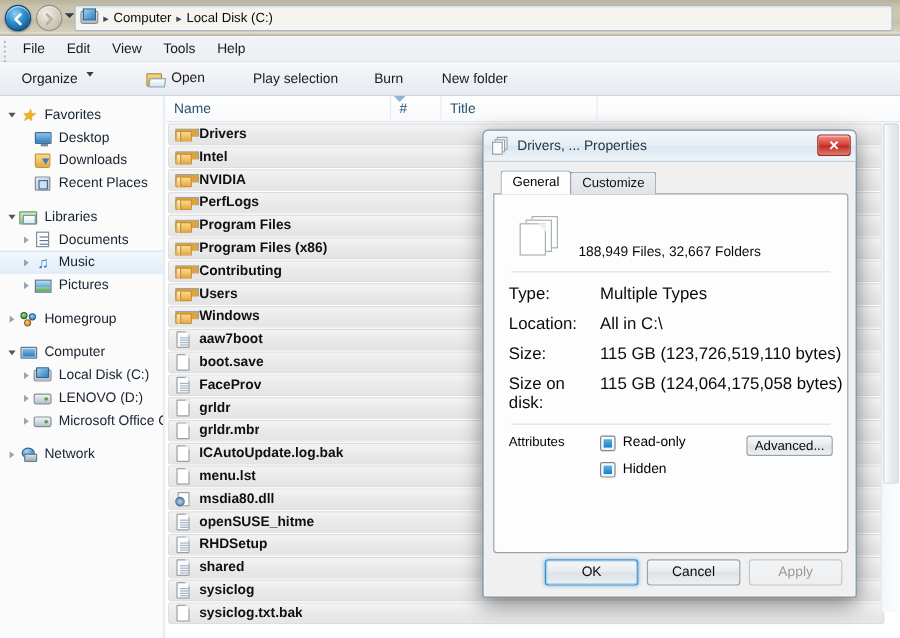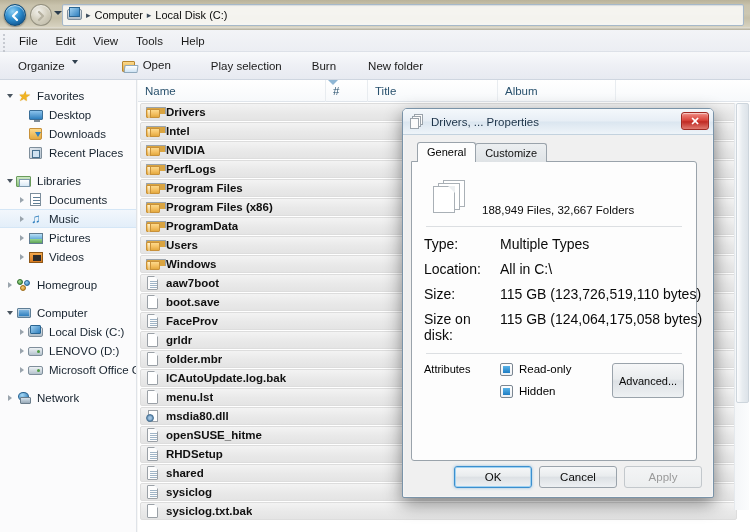--- a/index.html
+++ b/index.html
@@ -485,21 +485,21 @@
     width: 28px; height: 18px;
     background: linear-gradient(to bottom, #f08d85 0%, #d9453c 45%, #bf2b24 55%, #e07a70 100%);
     border: 1px solid #9e2a23;
     border-radius: 3px;
     display: flex; align-items: center; justify-content: center;
     color: #fff; font-size: 11px; font-weight: bold;
     cursor: pointer;
     box-shadow: inset 0 1px 1px rgba(255,255,255,0.55);
   }
 
-  .dlg-body { padding: 7px 16px 0 8px; position: relative; height: 363px; }
+  .dlg-body { padding: 7px 6px 0 8px; position: relative; height: 363px; }
 
   .tabstrip { display: flex; align-items: flex-end; height: 20px; padding-left: 6px; position: relative; z-index: 2; }
   .tab {
     font-size: 11px; color: #101010;
     padding: 3px 9px 3px 9px;
     border: 1px solid #9aa3ab;
     border-bottom: none;
     border-radius: 3px 3px 0 0;
     background: linear-gradient(to bottom, #eceff1 0%, #dfe3e6 100%);
     cursor: default;
@@ -556,21 +556,21 @@
     border-radius: 2px; margin-right: 6px;
     position: relative; cursor: pointer;
   }
   .cb.indeterminate::after {
     content: ""; position: absolute; left: 2px; top: 2px;
     width: 7px; height: 7px;
     background: linear-gradient(to bottom, #59b3e8 0%, #1f7ec4 100%);
   }
   .btn-advanced {
     position: absolute; right: 12px;
-    width: 72px; height: 35px;
+    width: 72px; height: 17px;
     font-size: 11px; color: #0a0a0a;
     background: linear-gradient(to bottom, #f6f7f8 0%, #e9ecee 45%, #dde1e5 52%, #eef1f3 100%);
     border: 1px solid #9aa3ab; border-radius: 3px;
     cursor: pointer;
   }
 
   .dlg-footer {
     position: absolute; left: 0; right: 0; bottom: 0;
     height: 42px;
     display: flex; align-items: center; justify-content: flex-end;
@@ -717,29 +717,20 @@
     </div>
     <div class="nav-row indent-1">
       <span class="nav-expander">
           <span class="tri"></span>
         </span>
       <span class="nav-icon">
           <i class="ni-pic"></i>
         </span>
       <span class="nav-label">Pictures</span>
     </div>
-    <div class="nav-row indent-1">
-      <span class="nav-expander">
-          <span class="tri"></span>
-        </span>
-      <span class="nav-icon">
-          <i class="ni-vid"></i>
-        </span>
-      <span class="nav-label">Videos</span>
-    </div>
 
     <div class="nav-spacer"></div>
 
     <div class="nav-row indent-0">
       <span class="nav-expander">
           <span class="tri"></span>
         </span>
       <span class="nav-icon">
           <i class="ni-home">
             <i></i>
@@ -801,21 +792,20 @@
       <span class="nav-label">Network</span>
     </div>
   </div>
 
   <div class="listpane">
 
     <div class="colheader">
       <div class="col" style="width:188px">Name</div>
       <div class="col" style="width:42px">#</div>
       <div class="col" style="width:130px">Title</div>
-      <div class="col" style="width:118px">Album</div>
       <div class="col-sortmark"></div>
     </div>
 
     <div class="filelist" id="filelist">
         <div class="file-row">
           <span class="file-icon">
             <i class="ico-folder">
               <i class="tab"></i>
               <i class="body"></i>
               <i class="side"></i>
@@ -874,21 +864,21 @@
           <span class="file-name">Program Files (x86)</span>
         </div>
         <div class="file-row">
           <span class="file-icon">
             <i class="ico-folder">
               <i class="tab"></i>
               <i class="body"></i>
               <i class="side"></i>
             </i>
           </span>
-          <span class="file-name">ProgramData</span>
+          <span class="file-name">Contributing</span>
         </div>
         <div class="file-row">
           <span class="file-icon">
             <i class="ico-folder">
               <i class="tab"></i>
               <i class="body"></i>
               <i class="side"></i>
             </i>
           </span>
           <span class="file-name">Users</span>
@@ -934,21 +924,21 @@
         <div class="file-row">
           <span class="file-icon">
             <i class="ico-file"></i>
           </span>
           <span class="file-name">grldr</span>
         </div>
         <div class="file-row">
           <span class="file-icon">
             <i class="ico-file"></i>
           </span>
-          <span class="file-name">folder.mbr</span>
+          <span class="file-name">grldr.mbr</span>
         </div>
         <div class="file-row">
           <span class="file-icon">
             <i class="ico-file"></i>
           </span>
           <span class="file-name">ICAutoUpdate.log.bak</span>
         </div>
         <div class="file-row">
           <span class="file-icon">
             <i class="ico-file"></i>

